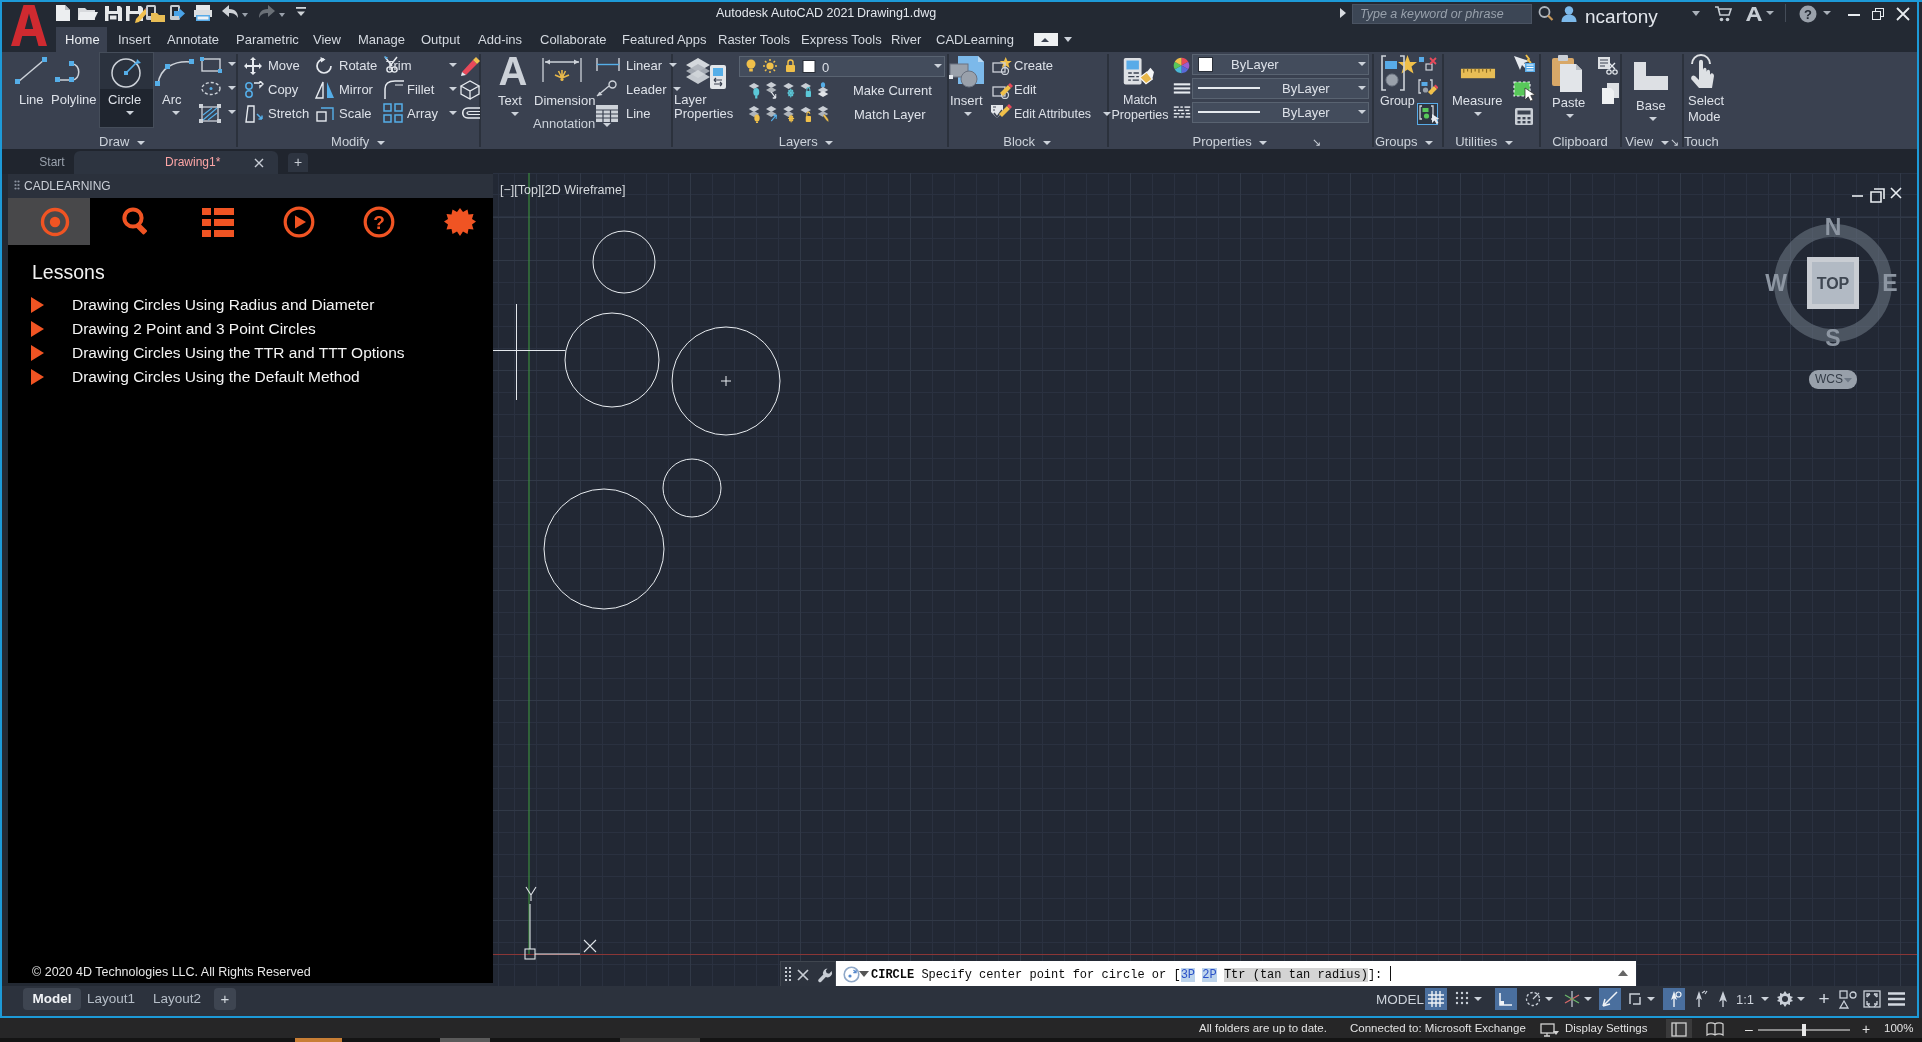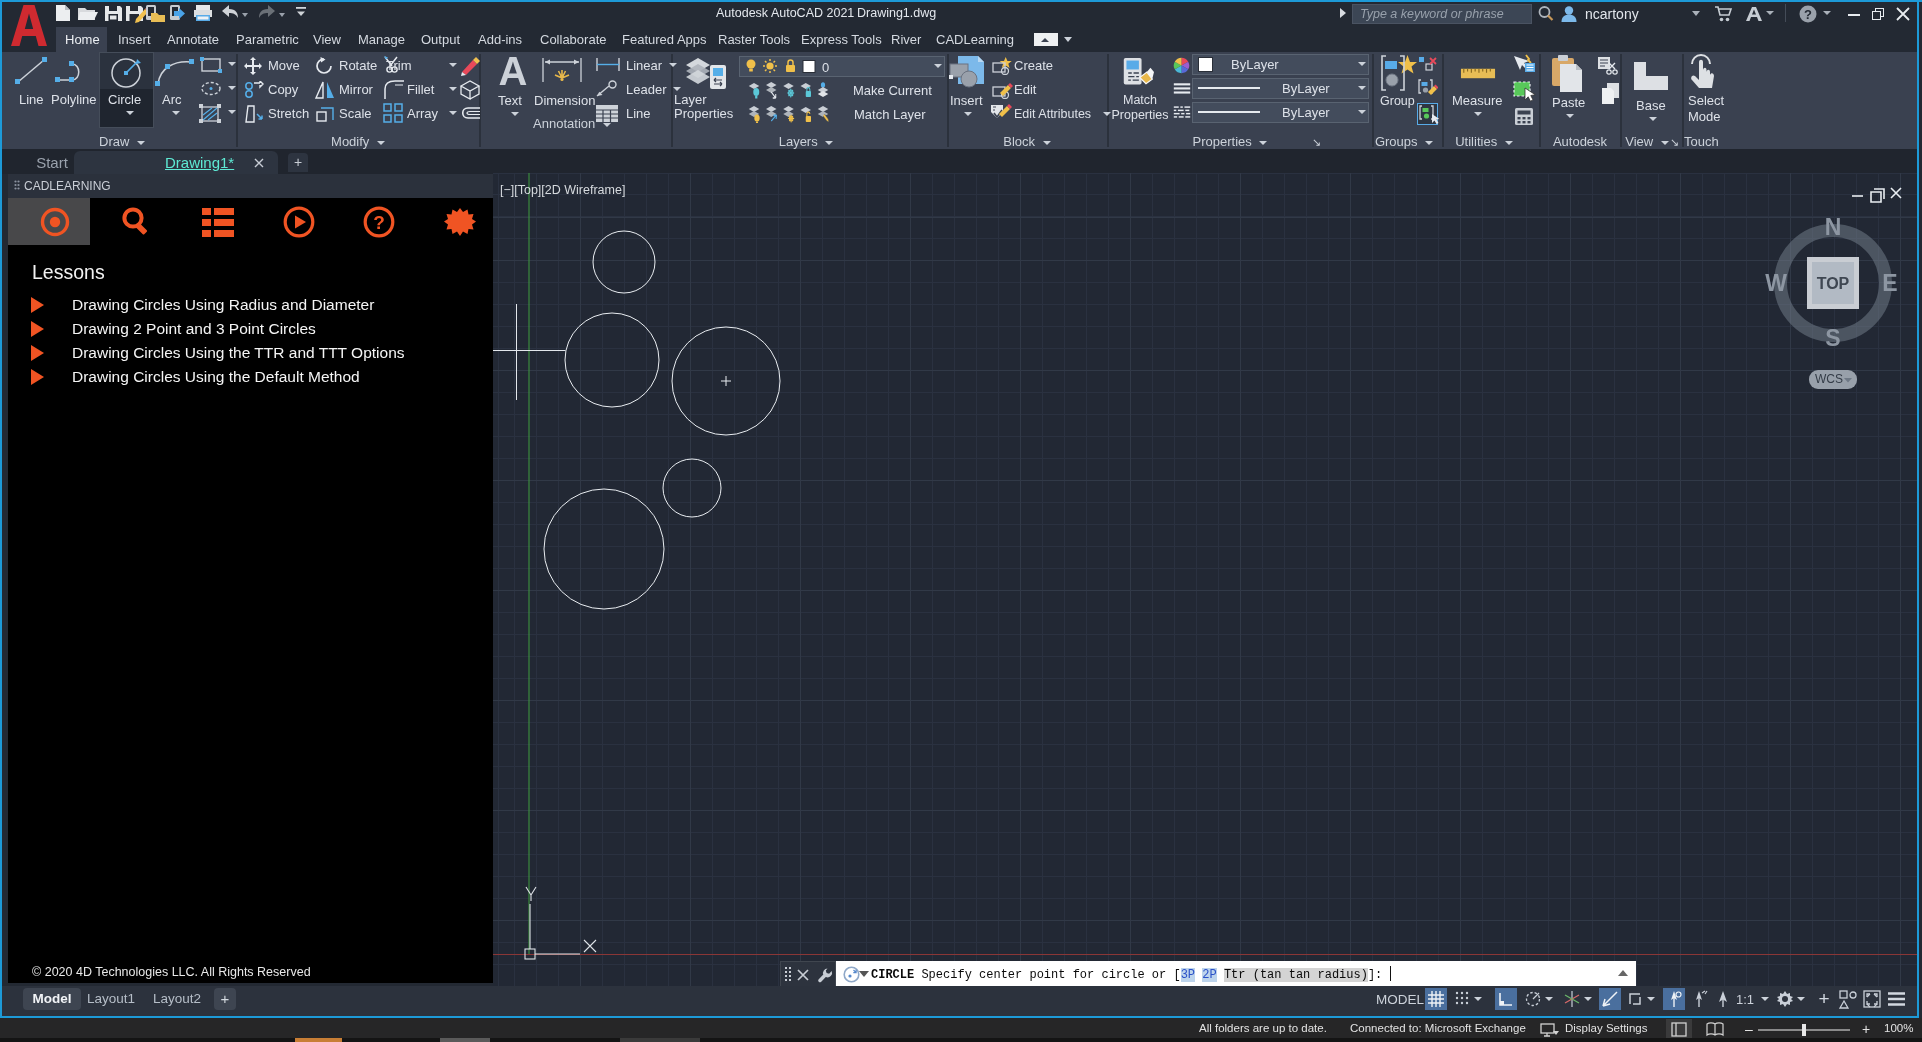--- a/index.html
+++ b/index.html
@@ -19,22 +19,22 @@
 .rtab { position:absolute; top:0; height:25px; line-height:25px; font-size:13px; color:#d4d9e0; }
 .rtab.active { color:#eceff3; }
 
 #ribbon { left:2px; top:52px; width:1915px; height:97px; background:#3a4150; }
 .rsep { position:absolute; top:2px; width:2px; height:93px; background:#2b313c; }
 .plabel { position:absolute; top:80px; width:100%; text-align:center; font-size:13px; color:#ccd2da; }
 .caret { display:inline-block; width:0; height:0; border-left:4px solid transparent; border-right:4px solid transparent; border-top:4px solid #ccd2da; vertical-align:middle; margin-left:4px; }
 .ribtxt { font-size:13px; color:#dde1e8; }
 
 #filetabs { left:2px; top:149px; width:1915px; height:25px; background:#20252e; }
-.ftab { position:absolute; top:2px; height:23px; line-height:23px; font-size:15px; padding:0 14px; color:#9aa2ad; border-radius:6px 6px 0 0; }
-.ftab.active { background:#2d3440; color:#5eead4;text-decoration:underline; }
+.ftab { position:absolute; top:2px; height:23px; line-height:23px; font-size:12px; padding:0 14px; color:#9aa2ad; border-radius:6px 6px 0 0; }
+.ftab.active { background:#2d3440; color:#fca5a5; }
 
 #clpanel { left:8px; top:174px; width:485px; height:809px; background:#000; }
 #clheader { left:8px; top:174px; width:485px; height:24px; background:#2b313c; color:#c9ced6; font-size:12px; line-height:24px; z-index:5; }
 
 #draw { left:493px; top:173px; width:1424px; height:813px; background-color:#222834;
   background-image:
     repeating-linear-gradient(90deg, #313947 0 1px, transparent 1px 110px),
     repeating-linear-gradient(0deg, #313947 0 1px, transparent 1px 110px),
     repeating-linear-gradient(90deg, #2a3140 0 1px, transparent 1px 22px),
     repeating-linear-gradient(0deg, #2a3140 0 1px, transparent 1px 22px);
@@ -106,21 +106,21 @@
   <div class="abs" style="left:1340px;top:8px;width:0;height:0;border-top:5px solid transparent;border-bottom:5px solid transparent;border-left:6px solid #d8dce2"></div>
   <div class="abs" style="left:1352px;top:4px;width:180px;height:20px;background:#3c4655;border:1px solid #4a5362;color:#98a1ac;font-style:italic;font-size:12.5px;line-height:18px;padding-left:7px">Type a keyword or phrase</div>
   <svg class="abs" style="left:1537px;top:5px" width="18" height="18" viewBox="0 0 18 18">
     <circle cx="7.5" cy="7" r="5" fill="none" stroke="#aeb4bc" stroke-width="1.8"></circle>
     <line x1="11" y1="10.5" x2="15.5" y2="15" stroke="#c89858" stroke-width="2.2"></line>
   </svg>
   <svg class="abs" style="left:1559px;top:4px" width="20" height="20" viewBox="0 0 20 20">
     <circle cx="10" cy="6.5" r="4.2" fill="#7cb9ea"></circle>
       <path d="M2.5 18 C2.5 12.5 6 10.5 10 10.5 C14 10.5 17.5 12.5 17.5 18 Z" fill="#7cb9ea"></path>
   </svg>
-  <div class="abs" style="left:1585px;top:6px;font-size:14px;color:#e2e6ec">ncartony</div>
+  <div class="abs" style="left:1585px;top:6px;font-size:19px;color:#e2e6ec">ncartony</div>
   <div class="abs" style="left:1692px;top:11px;width:0;height:0;border-left:4.5px solid transparent;border-right:4.5px solid transparent;border-top:5px solid #aab1ba"></div>
   <svg class="abs" style="left:1713px;top:4px" width="22" height="20" viewBox="0 0 22 20">
     <path d="M2 3 L5 3 L7 11 L16 11 L18 5 L6.2 5" fill="none" stroke="#c6ccd3" stroke-width="1.6"></path>
     <circle cx="8.5" cy="15.5" r="1.8" fill="#c6ccd3"></circle>
       <circle cx="14.5" cy="15.5" r="1.8" fill="#c6ccd3"></circle>
   </svg>
   <svg class="abs" style="left:1745px;top:5px" width="18" height="18" viewBox="0 0 18 18">
     <path d="M1 16 L7 2 L11 2 L17 16 L13.5 16 L12 12 L6 12 L4.5 16 Z M7 9.5 L11 9.5 L9 4.5 Z" fill="#c6ccd3"></path>
   </svg>
   <div class="abs" style="left:1766px;top:11px;width:0;height:0;border-left:4px solid transparent;border-right:4px solid transparent;border-top:4.5px solid #aab1ba"></div>
@@ -582,21 +582,21 @@
       <path d="M2 2 L14 2 L14 14 L2 14 Z" fill="#dde0e4"></path>
       <path d="M4 5 l8 0 M4 8 l8 0 M4 11 l5 0" stroke="#3a4150" stroke-width="1.2"></path>
       <path d="M13 14 L19 8 M19 14 L13 8" stroke="#e6eaef" stroke-width="1.4"></path>
       <circle cx="13" cy="17" r="2.2" fill="none" stroke="#e6eaef" stroke-width="1.2"></circle>
         <circle cx="19" cy="17" r="2.2" fill="none" stroke="#e6eaef" stroke-width="1.2"></circle>
     </svg>
     <svg class="abs" style="left:1598px;top:30px" width="22" height="24" viewBox="0 0 22 24">
       <rect x="7" y="1" width="12" height="15" fill="#dde0e4"></rect>
       <path d="M2 6 L11 6 L14 9 L14 22 L2 22 Z" fill="#eef0f2"></path>
     </svg>
-    <div class="plabel" style="left:1528px;top:82px;width:100px">Autodesk</div>
+    <div class="plabel" style="left:1528px;top:82px;width:100px">Clipboard</div>
 
     <svg class="abs" style="left:1630px;top:8px" width="38" height="32" viewBox="0 0 38 32">
       <path d="M2 2 L14 2 L14 16 L36 16 L36 30 L2 30 Z" fill="#dde0e4"></path>
     </svg>
     <div class="ribtxt abs" style="left:1634px;top:46px">Base</div>
     <div class="abs caret" style="left:1643px;top:65px"></div>
     <div class="plabel" style="left:1600px;top:82px;width:90px">View <span class="caret"></span></div>
     <div class="abs" style="left:1668px;top:84px;font-size:11px;color:#ccd2da">↘</div>
 
     <svg class="abs" style="left:1686px;top:2px" width="30" height="40" viewBox="0 0 30 40">

